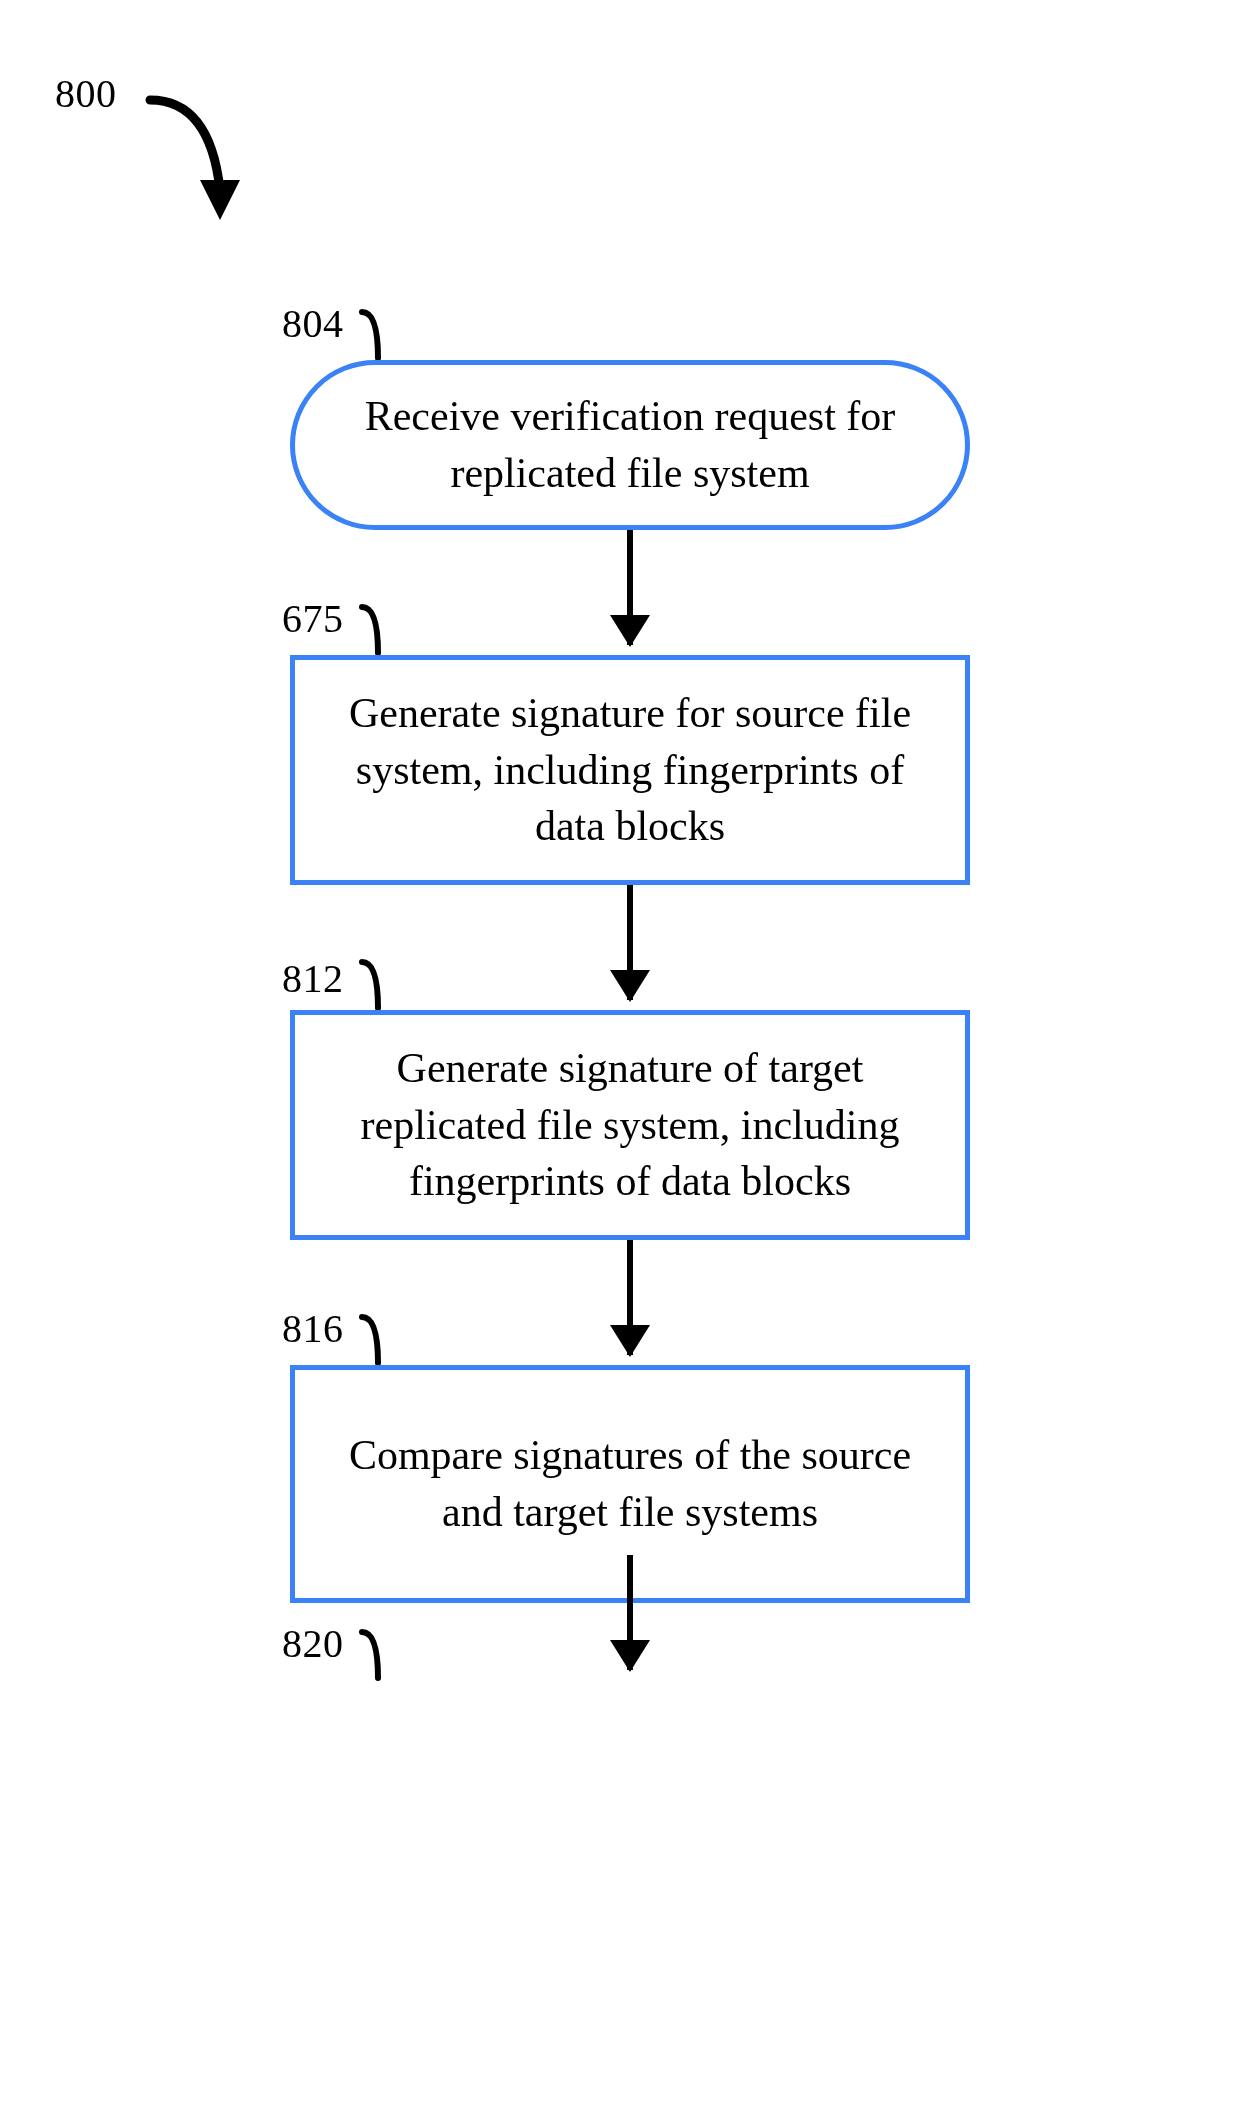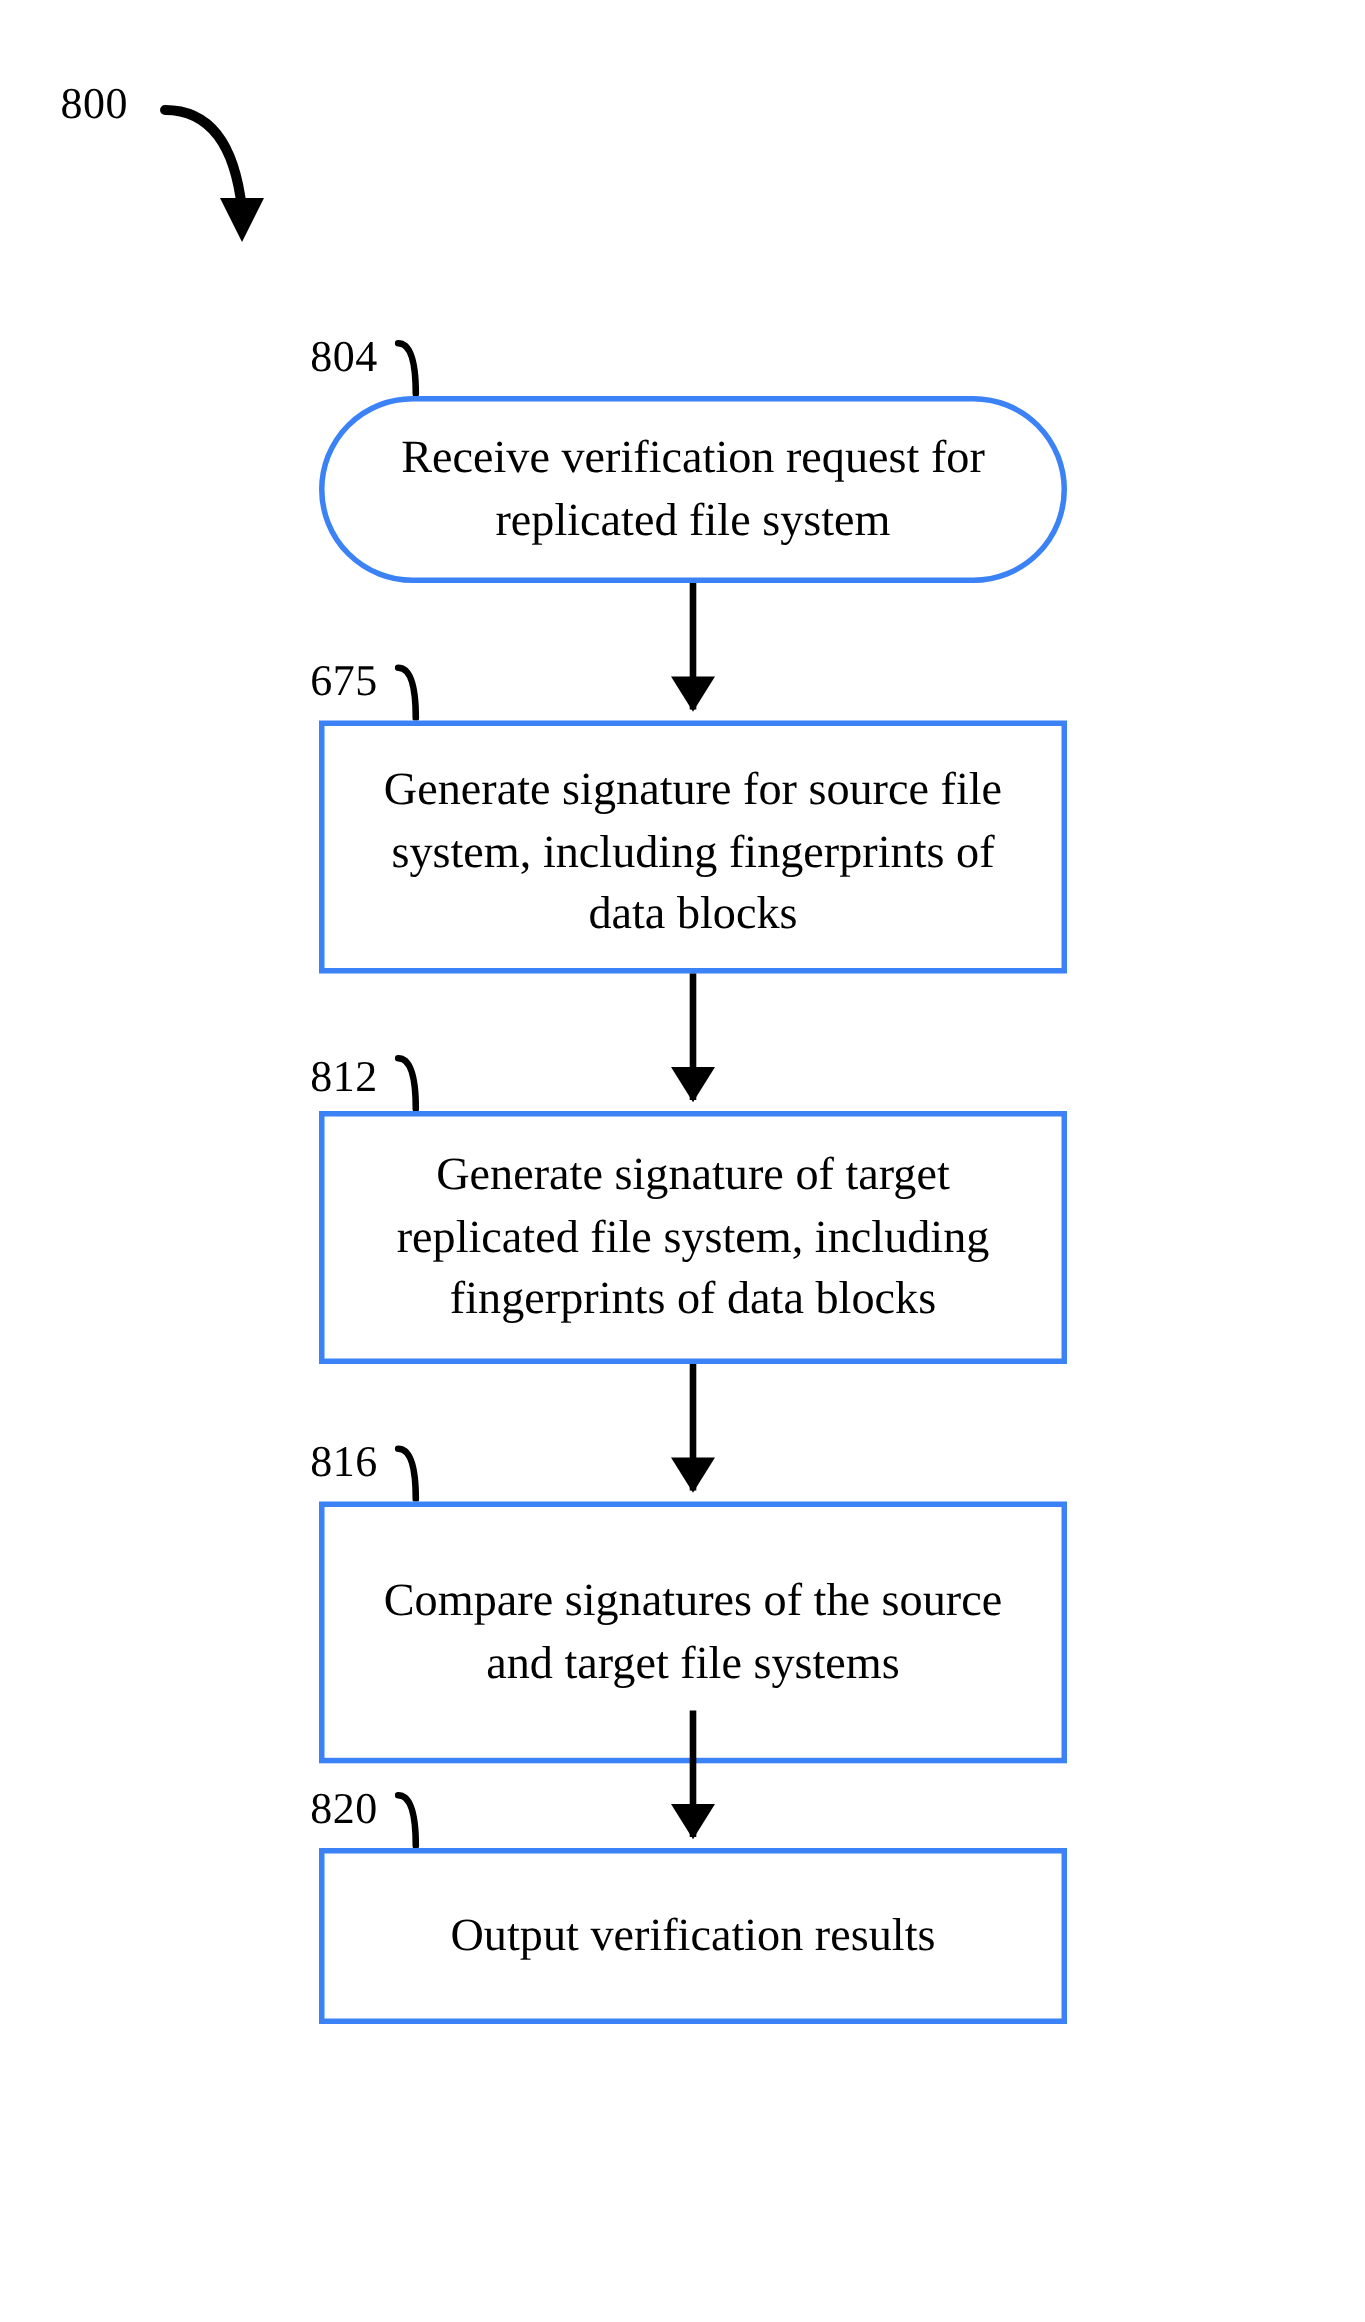--- a/index.html
+++ b/index.html
@@ -105,21 +105,21 @@
   <div class="arrow" style="top:530px; height:115px;">
     <div class="head"></div>
   </div>
 
   <div class="ref-label" style="left:282px; top:595px;">
     <span>675</span>
   </div>
   <svg class="bracket" style="left:358px; top:603px;" width="40" height="58">
     <path d="M4 4 Q 20 4 20 50" stroke="#000" stroke-width="6" fill="none" stroke-linecap="round"></path>
   </svg>
-  <div class="node process" style="top:655px; height:230px;align-items:flex-end;">
+  <div class="node process" style="top:655px; height:230px;">
     <span>Generate signature for source file system, including fingerprints of data blocks</span>
   </div>
   <div class="arrow" style="top:885px; height:115px;">
     <div class="head"></div>
   </div>
 
   <div class="ref-label" style="left:282px; top:936px;margin-top:19px;">
     <span>812</span>
   </div>
   <svg class="bracket" style="left:358px; top:958px;" width="40" height="58">
@@ -144,17 +144,14 @@
   <div class="arrow" style="top:1555px; height:115px;">
     <div class="head"></div>
   </div>
 
   <div class="ref-label" style="left:282px; top:1620px;">
     <span>820</span>
   </div>
   <svg class="bracket" style="left:358px; top:1628px;" width="40" height="58">
     <path d="M4 4 Q 20 4 20 50" stroke="#000" stroke-width="6" fill="none" stroke-linecap="round"></path>
   </svg>
-  <div class="node process" style="top:1680px; height:160px;">
-    <span>Output verification results</span>
-  </div>
 
 </div>
 
 </body></html>

